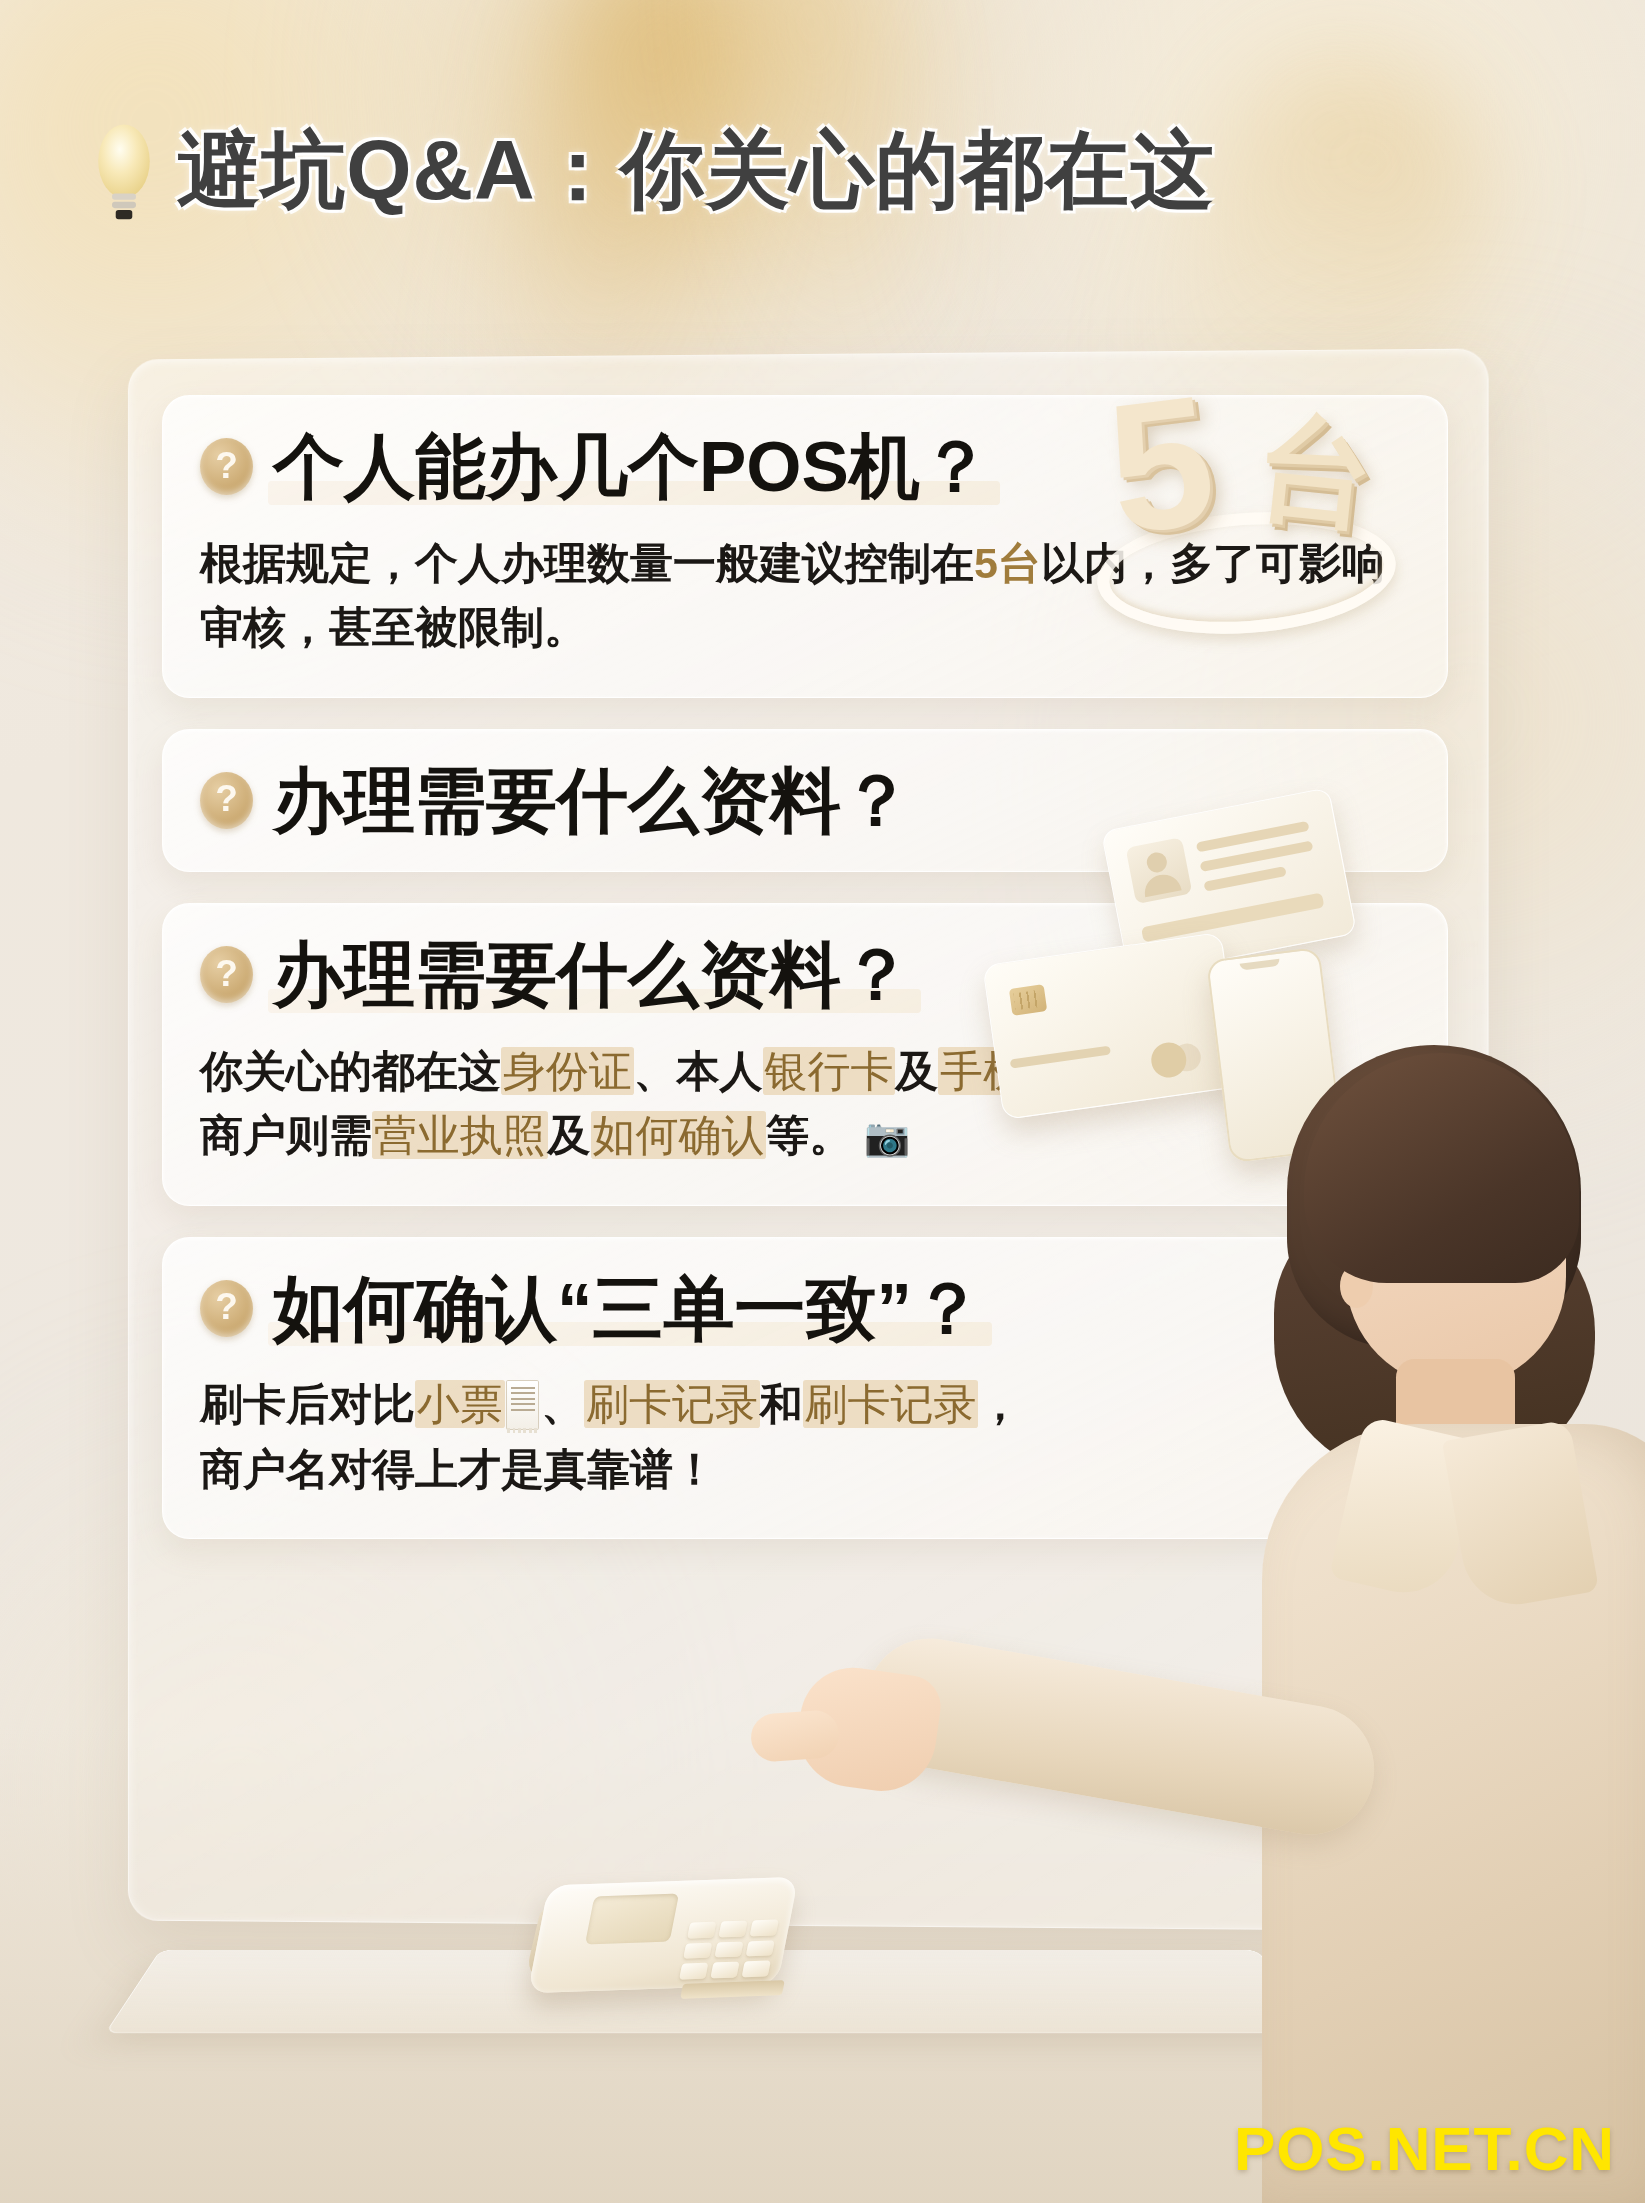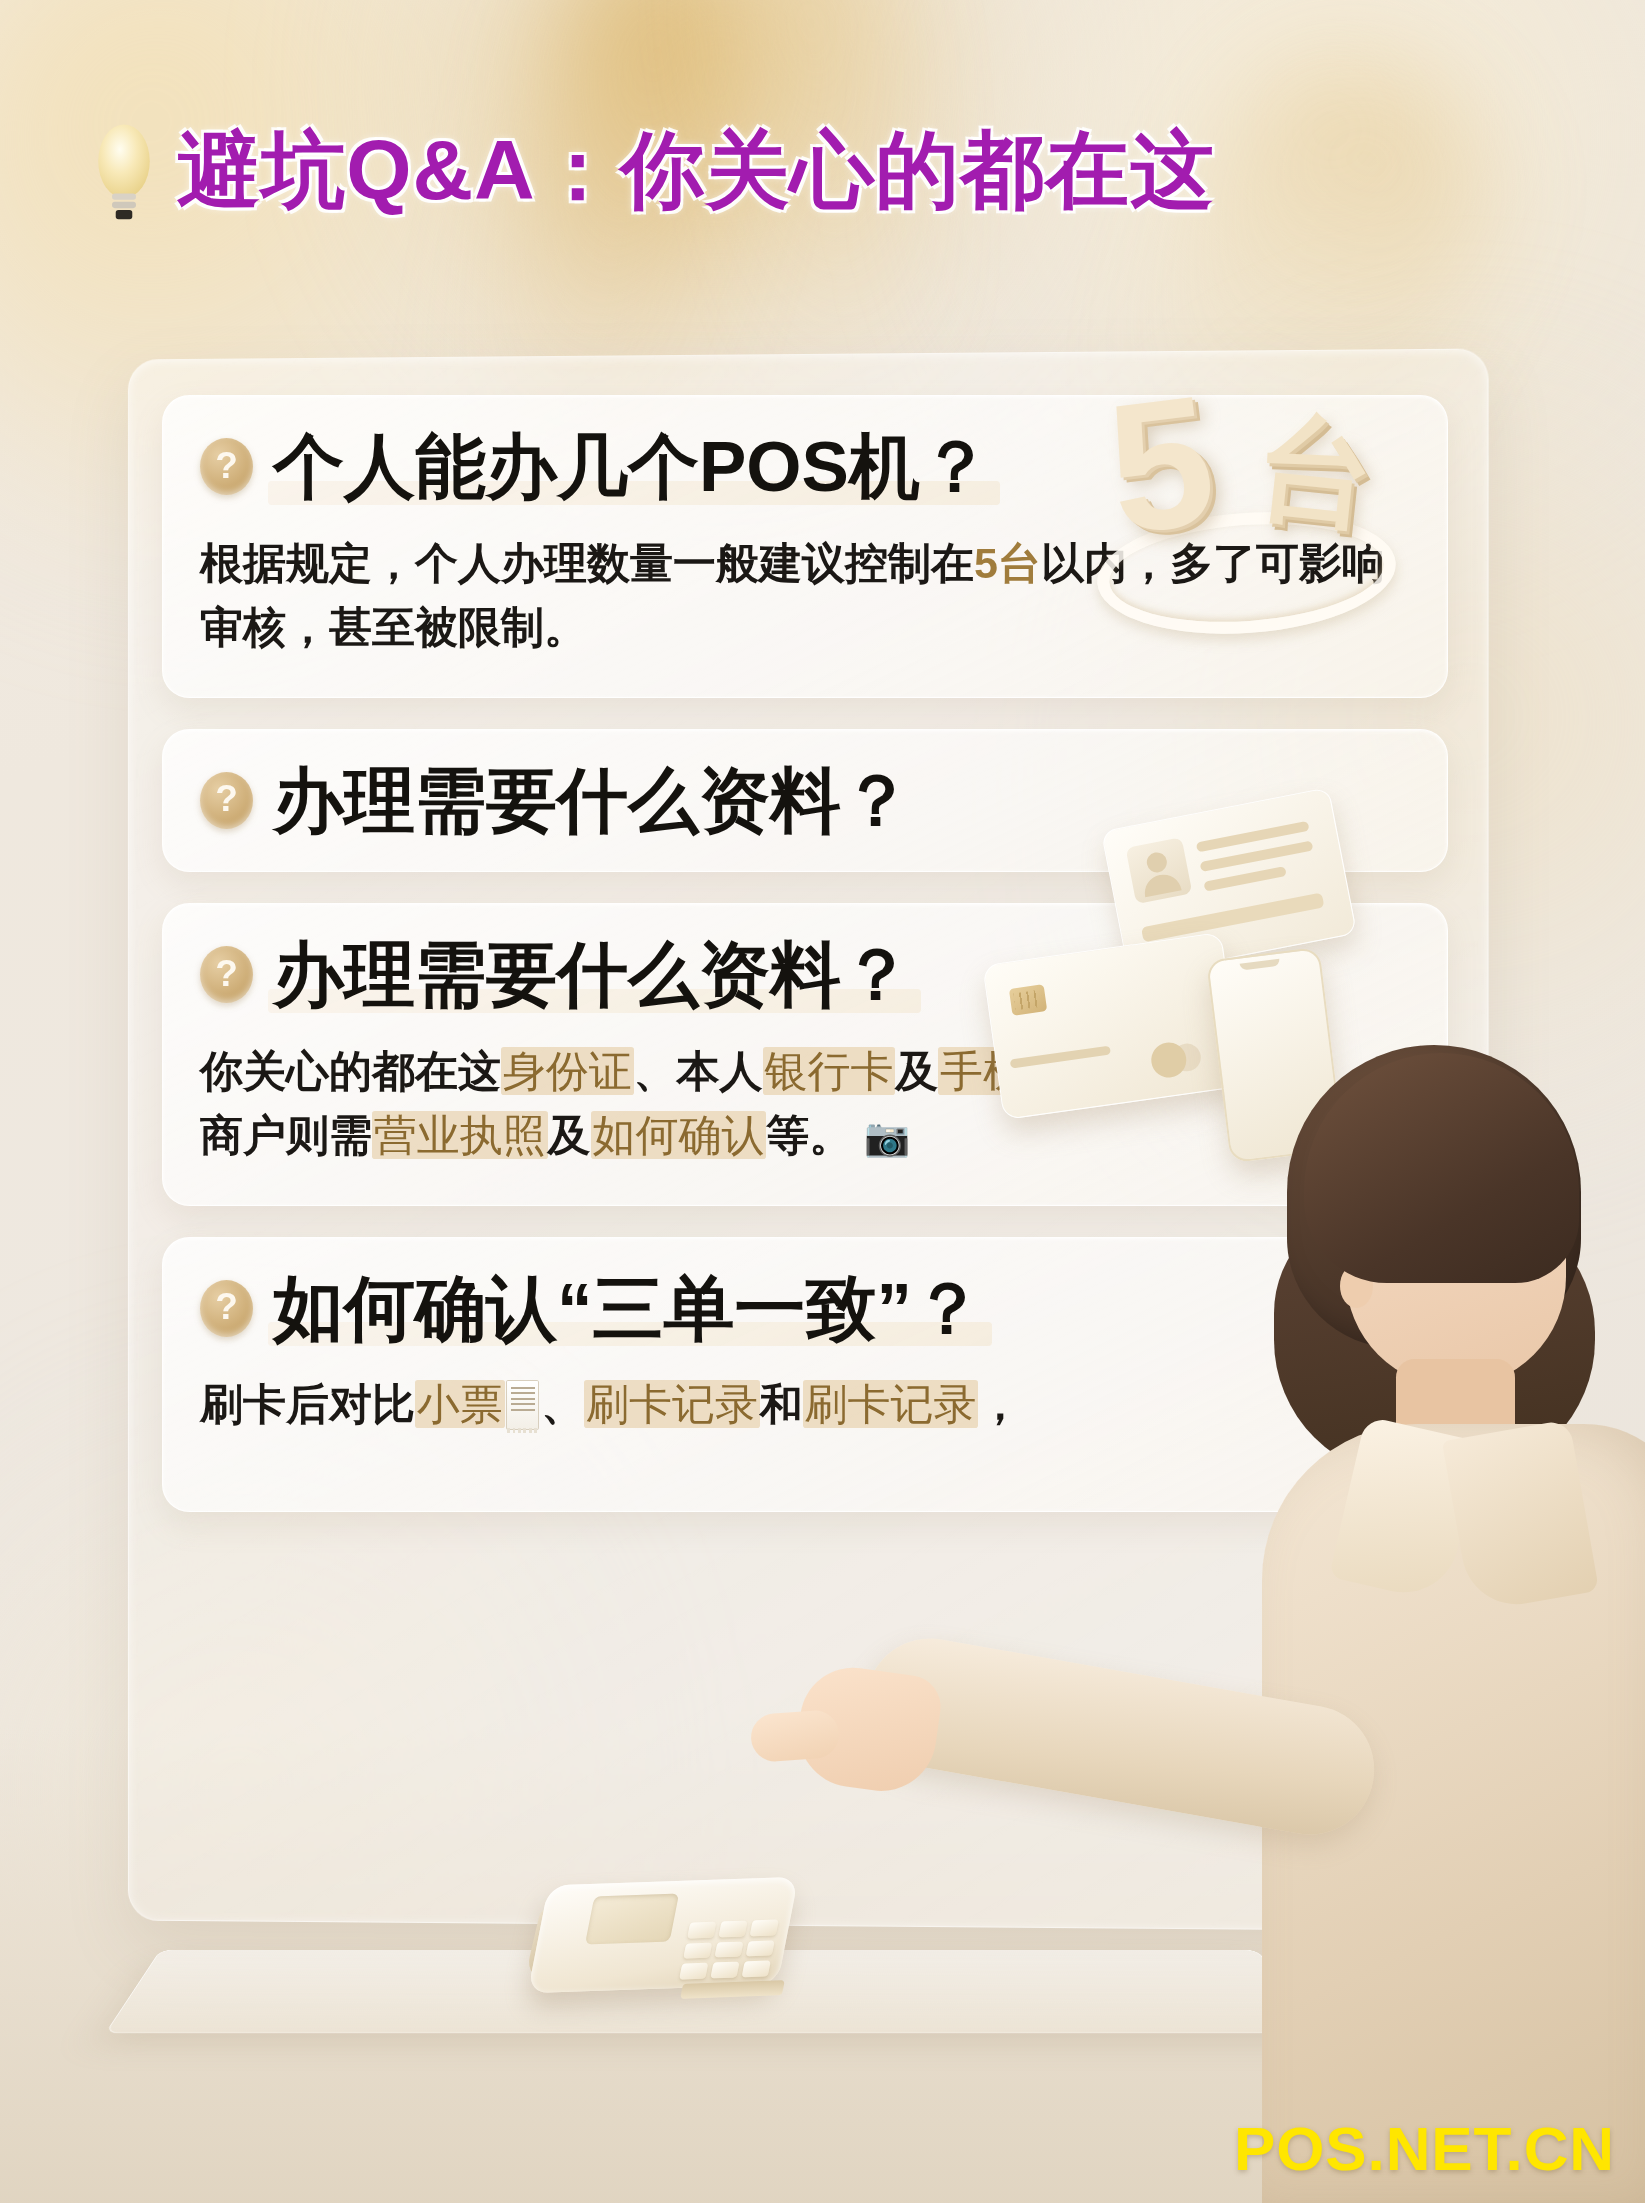--- a/index.html
+++ b/index.html
@@ -45,21 +45,21 @@
     background:linear-gradient(180deg, rgba(239,232,221,0), rgba(232,222,206,.85) 45%, rgba(224,212,192,.95));
   }
 
   
   .title-row {
     position:absolute; left:88px; top:118px; z-index:6;
     display:flex; align-items:center; gap:16.5px;
   }
   .bulb-icon { width:72px; height:103px; position:relative; flex:0 0 auto; }
   .title-text {
-    font-size:84px; font-weight:bold; letter-spacing:0.9px; color:#a21caf;
+    font-size:84px; font-weight:bold; letter-spacing:0.9px; color:#404040;
     white-space:nowrap; line-height:1;
     text-shadow:
        0 0 9.2px rgba(255,255,255,.95),
        2.8px 2.8px 0 rgba(255,255,255,.9),
       -2.8px 2.8px 0 rgba(255,255,255,.9),
        2.8px -2.8px 0 rgba(255,255,255,.9),
       -2.8px -2.8px 0 rgba(255,255,255,.9);
   }
 
   
@@ -444,20 +444,21 @@
   <div class="qa-card" style="min-height:275px;">
     <div class="q-head">
       <span class="q-badge">?</span>
       <span class="q-title">
         <span class="hl"></span>
         <span class="txt">如何确认“三单一致”？</span>
       </span>
     </div>
     <div class="q-body">
       <span>刷卡后对比</span><span class="gh">小票</span><span class="receipt-glyph"></span><span>、</span><span class="gh">刷卡记录</span><span>和</span><span class="gh">刷卡记录</span><span>，</span><br>
+      <span>商户名对得上才是真靠谱！</span>
     </div>
   </div>
 
 </div>
 
 <div class="pos-term">
   <div class="pos-handle"></div>
   <div class="pos-body"></div>
   <div class="pos-screen"></div>
   <div class="pos-keys">

